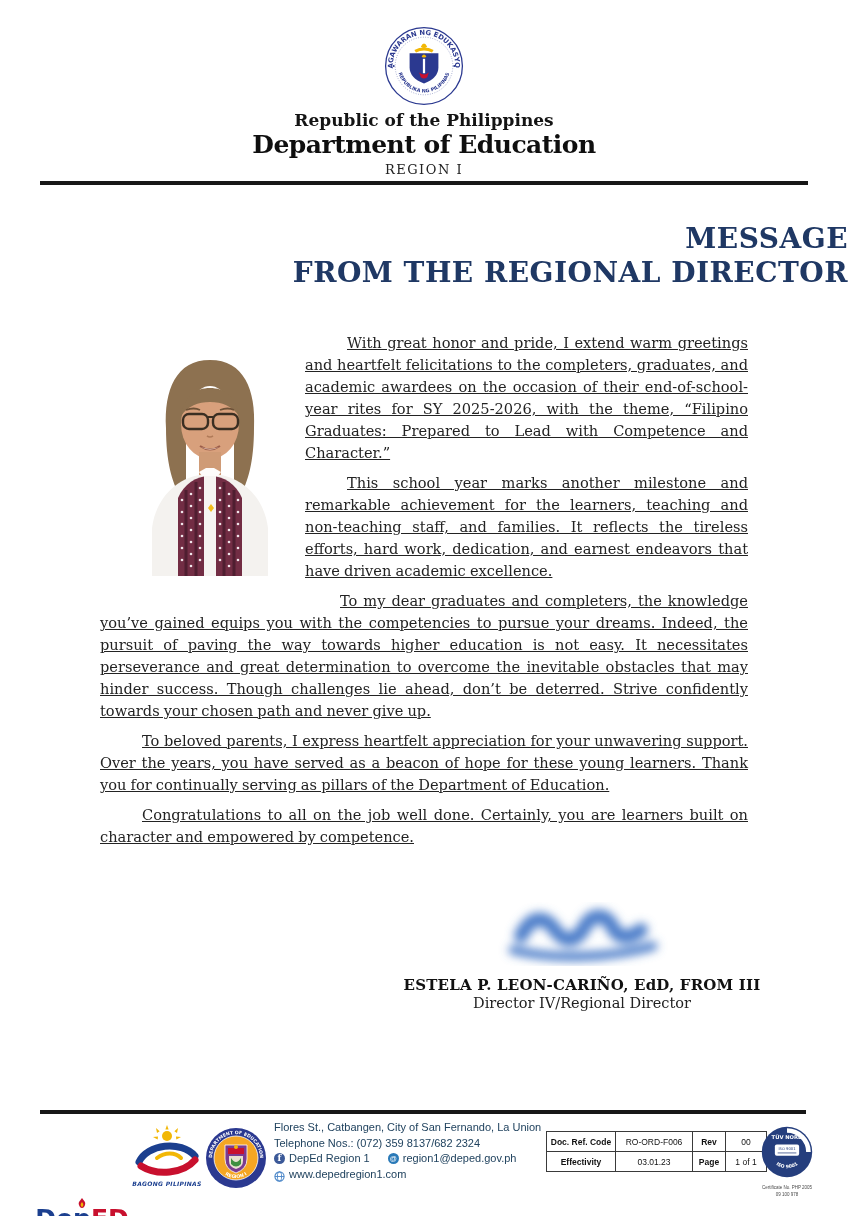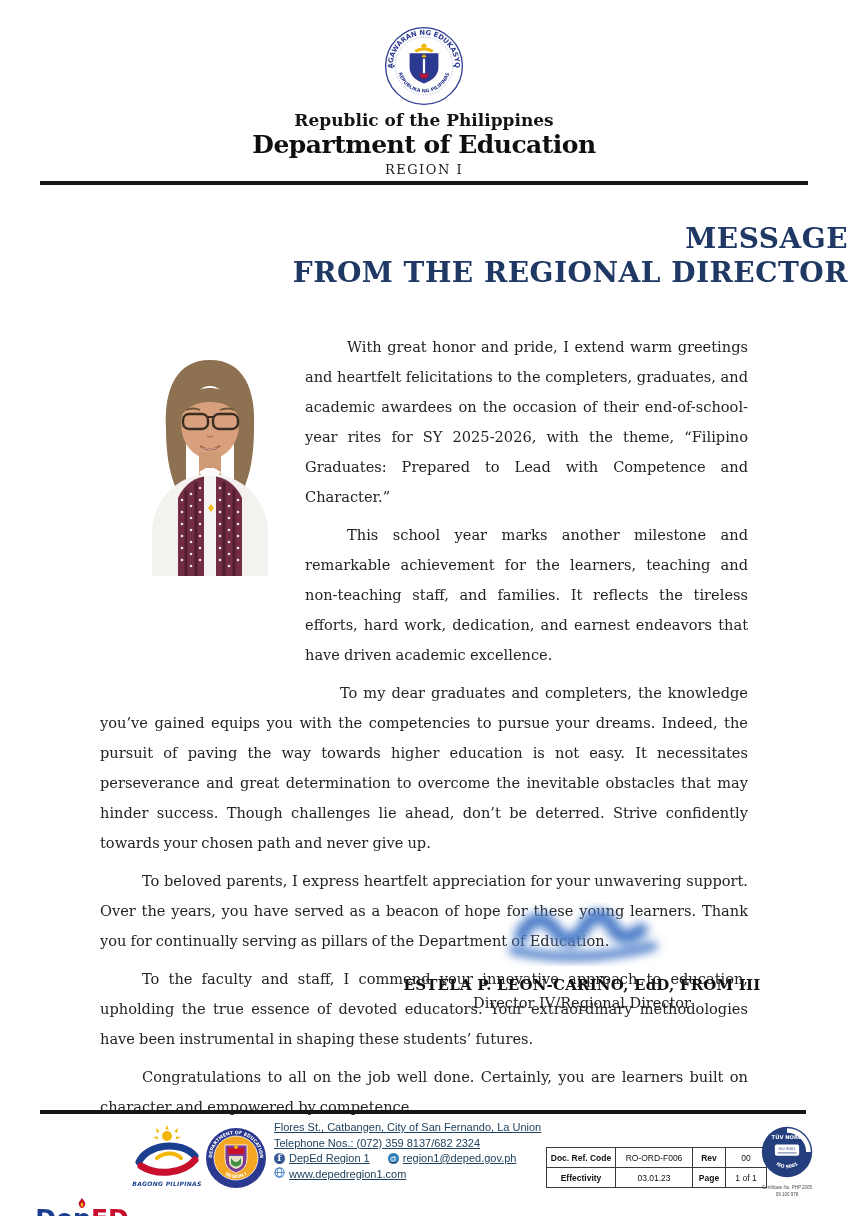--- a/index.html
+++ b/index.html
@@ -15,22 +15,22 @@
   .h-region{position:absolute;top:162px;left:0;right:0;text-align:center;
             font-size:13px;letter-spacing:1.5px;color:#222;}
   .h-rule{position:absolute;top:181px;left:40px;right:40px;height:3.5px;background:#171717;}
 
   
   .doc-title{position:absolute;top:222px;left:0;right:0;text-align:right;
              color:#1f3864;font-weight:bold;font-size:28px;line-height:34px;letter-spacing:0.5px;}
 
   
   .body-block{position:absolute;top:332px;left:100px;width:648px;
-              font-size:14.6px;line-height:30px;text-align:justify;color:#232323;
-              word-spacing:-0.5px;}
+              font-size:14.6px;line-height:22px;text-align:justify;color:#232323;
+              word-spacing:-0.5px;text-decoration:underline;}
   .row{display:flex;}
   .photo-col{width:205px;height:240px;flex:0 0 205px;position:relative;}
   .photo-col svg{position:absolute;left:24px;top:12px;}
   .col-right{width:443px;flex:1;}
   .para{margin:0 0 8px 0;text-indent:42px;}
   .para.wrapfirst{text-indent:240px;}
 
   
   .sig-wrap{position:absolute;top:902px;left:398px;width:368px;text-align:center;}
   .sig-name{font-weight:bold;font-size:15px;color:#111;margin-top:6px;letter-spacing:0.2px;}
@@ -47,29 +47,29 @@
   .deped-tag{font-size:4px;letter-spacing:0.2px;margin-top:1px;white-space:nowrap;}
   .deped-tag .t-red{color:#c8102e;}
   .deped-tag .t-blue{color:#1b3f8f;}
   .bp-logo{position:absolute;left:128px;top:1124px;width:78px;text-align:center;}
   .bp-label{font-family:"DejaVu Sans", sans-serif;font-weight:bold;font-style:italic;
             font-size:6px;color:#1b3f8f;margin-top:0px;letter-spacing:0.3px;}
   .region-seal{position:absolute;left:205px;top:1127px;}
 
   .contact{position:absolute;left:274px;top:1120px;width:280px;
            font-family:"Liberation Sans", sans-serif;font-size:11px;line-height:15.5px;color:#21435f;}
-  .c-line{white-space:nowrap;display:flex;align-items:flex-start;gap:4px;text-decoration:underline;}
+  .c-line{white-space:nowrap;display:flex;align-items:flex-end;gap:4px;}
   .c-item{display:inline-flex;align-items:center;gap:4px;margin-right:14px;}
   .fb-icon{display:inline-block;width:11px;height:11px;border-radius:50%;background:#3b5998;color:#fff;
            font-weight:bold;font-size:9px;line-height:11px;text-align:center;font-family:"DejaVu Serif",serif;}
   .mail-icon{display:inline-block;width:11px;height:11px;border-radius:50%;background:#2a7ab8;color:#fff;
              font-size:7px;line-height:11px;text-align:center;}
 
   .doc-table{position:absolute;left:546px;top:1131px;border-collapse:collapse;
-             font-family:"Liberation Sans", sans-serif;font-size:8.5px;color:#111;margin-top:16px;}
+             font-family:"Liberation Sans", sans-serif;font-size:8.5px;color:#111;}
   .doc-table td{border:1px solid #3a3a3a;text-align:center;padding:4px 3px;height:11px;}
   .doc-table td.lbl{font-weight:bold;}
   .doc-table td.c1{width:62px;} .doc-table td.c2{width:70px;}
   .doc-table td.c3{width:26px;} .doc-table td.c4{width:34px;}
 
   .tuv{position:absolute;left:752px;top:1124px;width:70px;text-align:center;}
   .tuv-cap{font-family:"Liberation Sans", sans-serif;font-size:4.5px;line-height:5.5px;color:#4a4a4a;margin-top:1px;}
 </style>
 </head>
 <body>
@@ -181,21 +181,20 @@
           <path d="M84,164 l3,-4 l3,4 l-3,4 z" fill="#f2b705" opacity="0.9"></path>
         </svg>
       </div>
       <div class="col-right">
         <p class="para">With great honor and pride, I extend warm greetings and heartfelt felicitations to the completers, graduates, and academic awardees on the occasion of their end-of-school-year rites for SY 2025-2026, with the theme, “Filipino Graduates: Prepared to Lead with Competence and Character.”</p>
         <p class="para">This school year marks another milestone and remarkable achievement for the learners, teaching and non-teaching staff, and families. It reflects the tireless efforts, hard work, dedication, and earnest endeavors that have driven academic excellence.</p>
       </div>
     </div>
     <p class="para wrapfirst">To my dear graduates and completers, the knowledge you’ve gained equips you with the competencies to pursue your dreams. Indeed, the pursuit of paving the way towards higher education is not easy. It necessitates perseverance and great determination to overcome the inevitable obstacles that may hinder success. Though challenges lie ahead, don’t be deterred. Strive confidently towards your chosen path and never give up.</p>
     <p class="para">To beloved parents, I express heartfelt appreciation for your unwavering support. Over the years, you have served as a beacon of hope for these young learners. Thank you for continually serving as pillars of the Department of Education.</p>
-    <p class="para">To the faculty and staff, I commend your innovative approach to education, upholding the true essence of devoted educators. Your extraordinary methodologies have been instrumental in shaping these students’ futures.</p>
     <p class="para">Congratulations to all on the job well done. Certainly, you are learners built on character and empowered by competence.</p>
   </div>
 
   <div class="sig-wrap">
     <svg width="210" height="64" viewBox="0 0 210 64">
       <defs>
         <filter id="sigblur" x="-40%" y="-40%" width="180%" height="180%">
           <feGaussianBlur stdDeviation="5"></feGaussianBlur>
         </filter>
       </defs>

